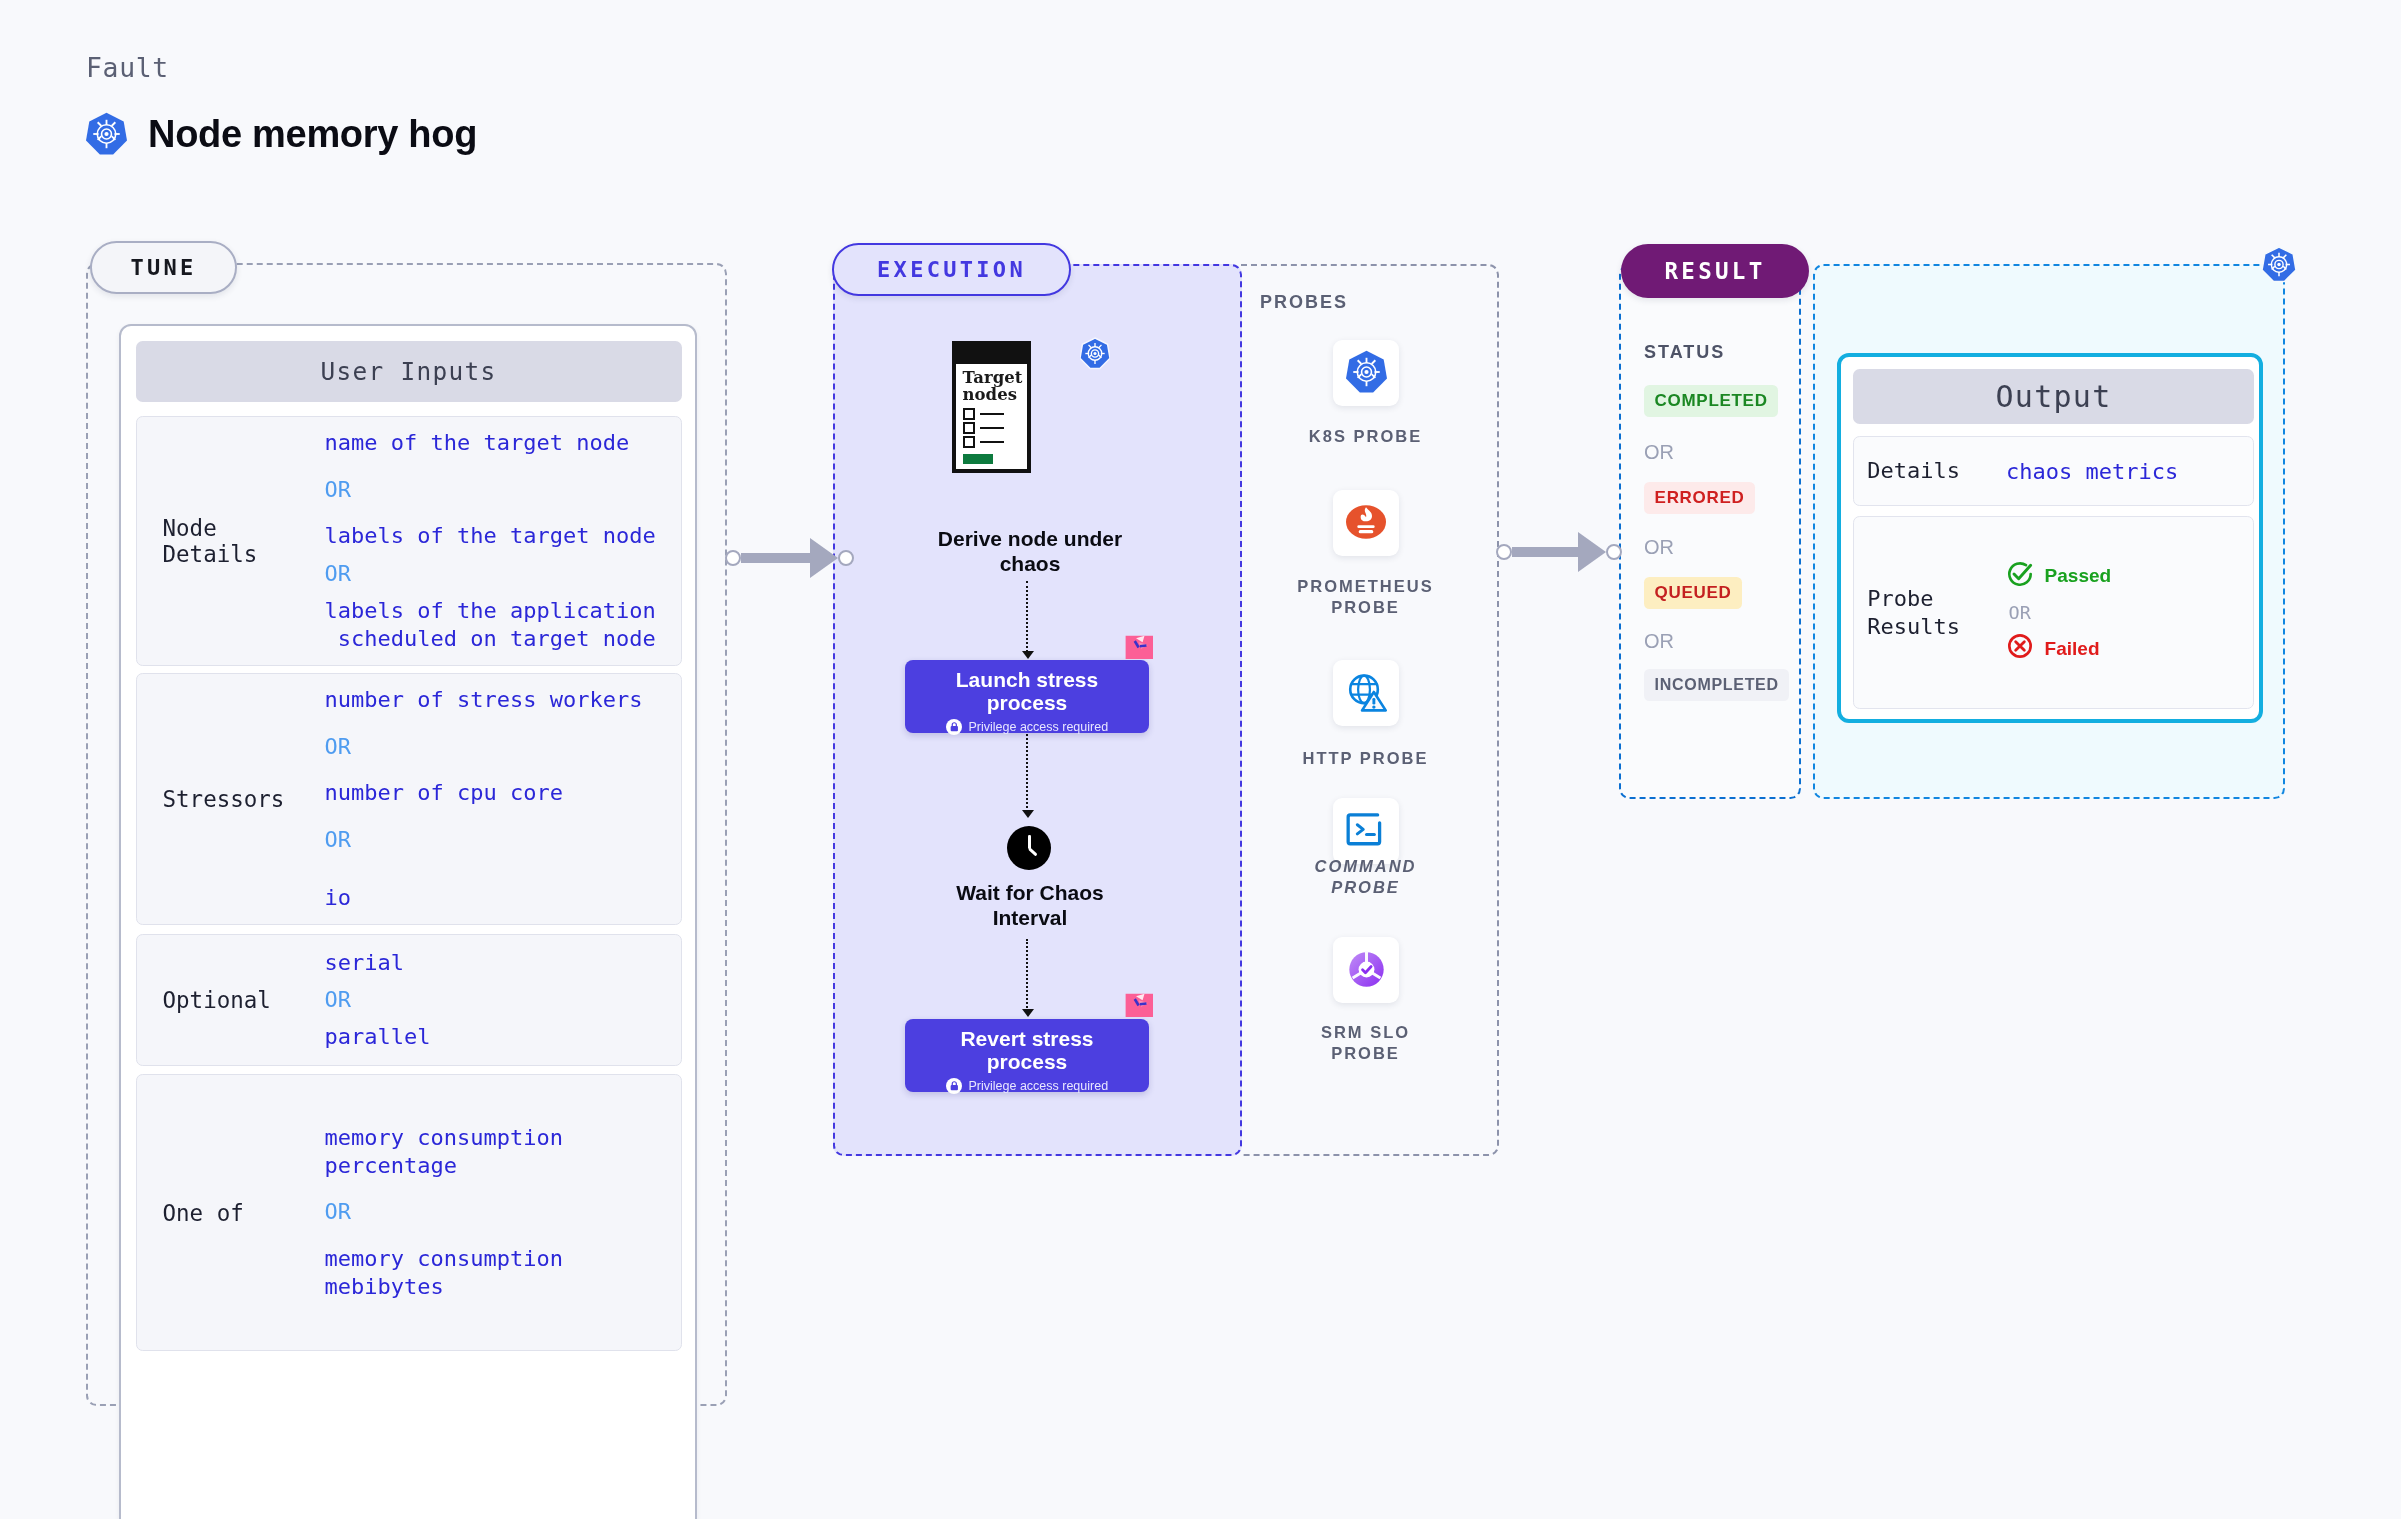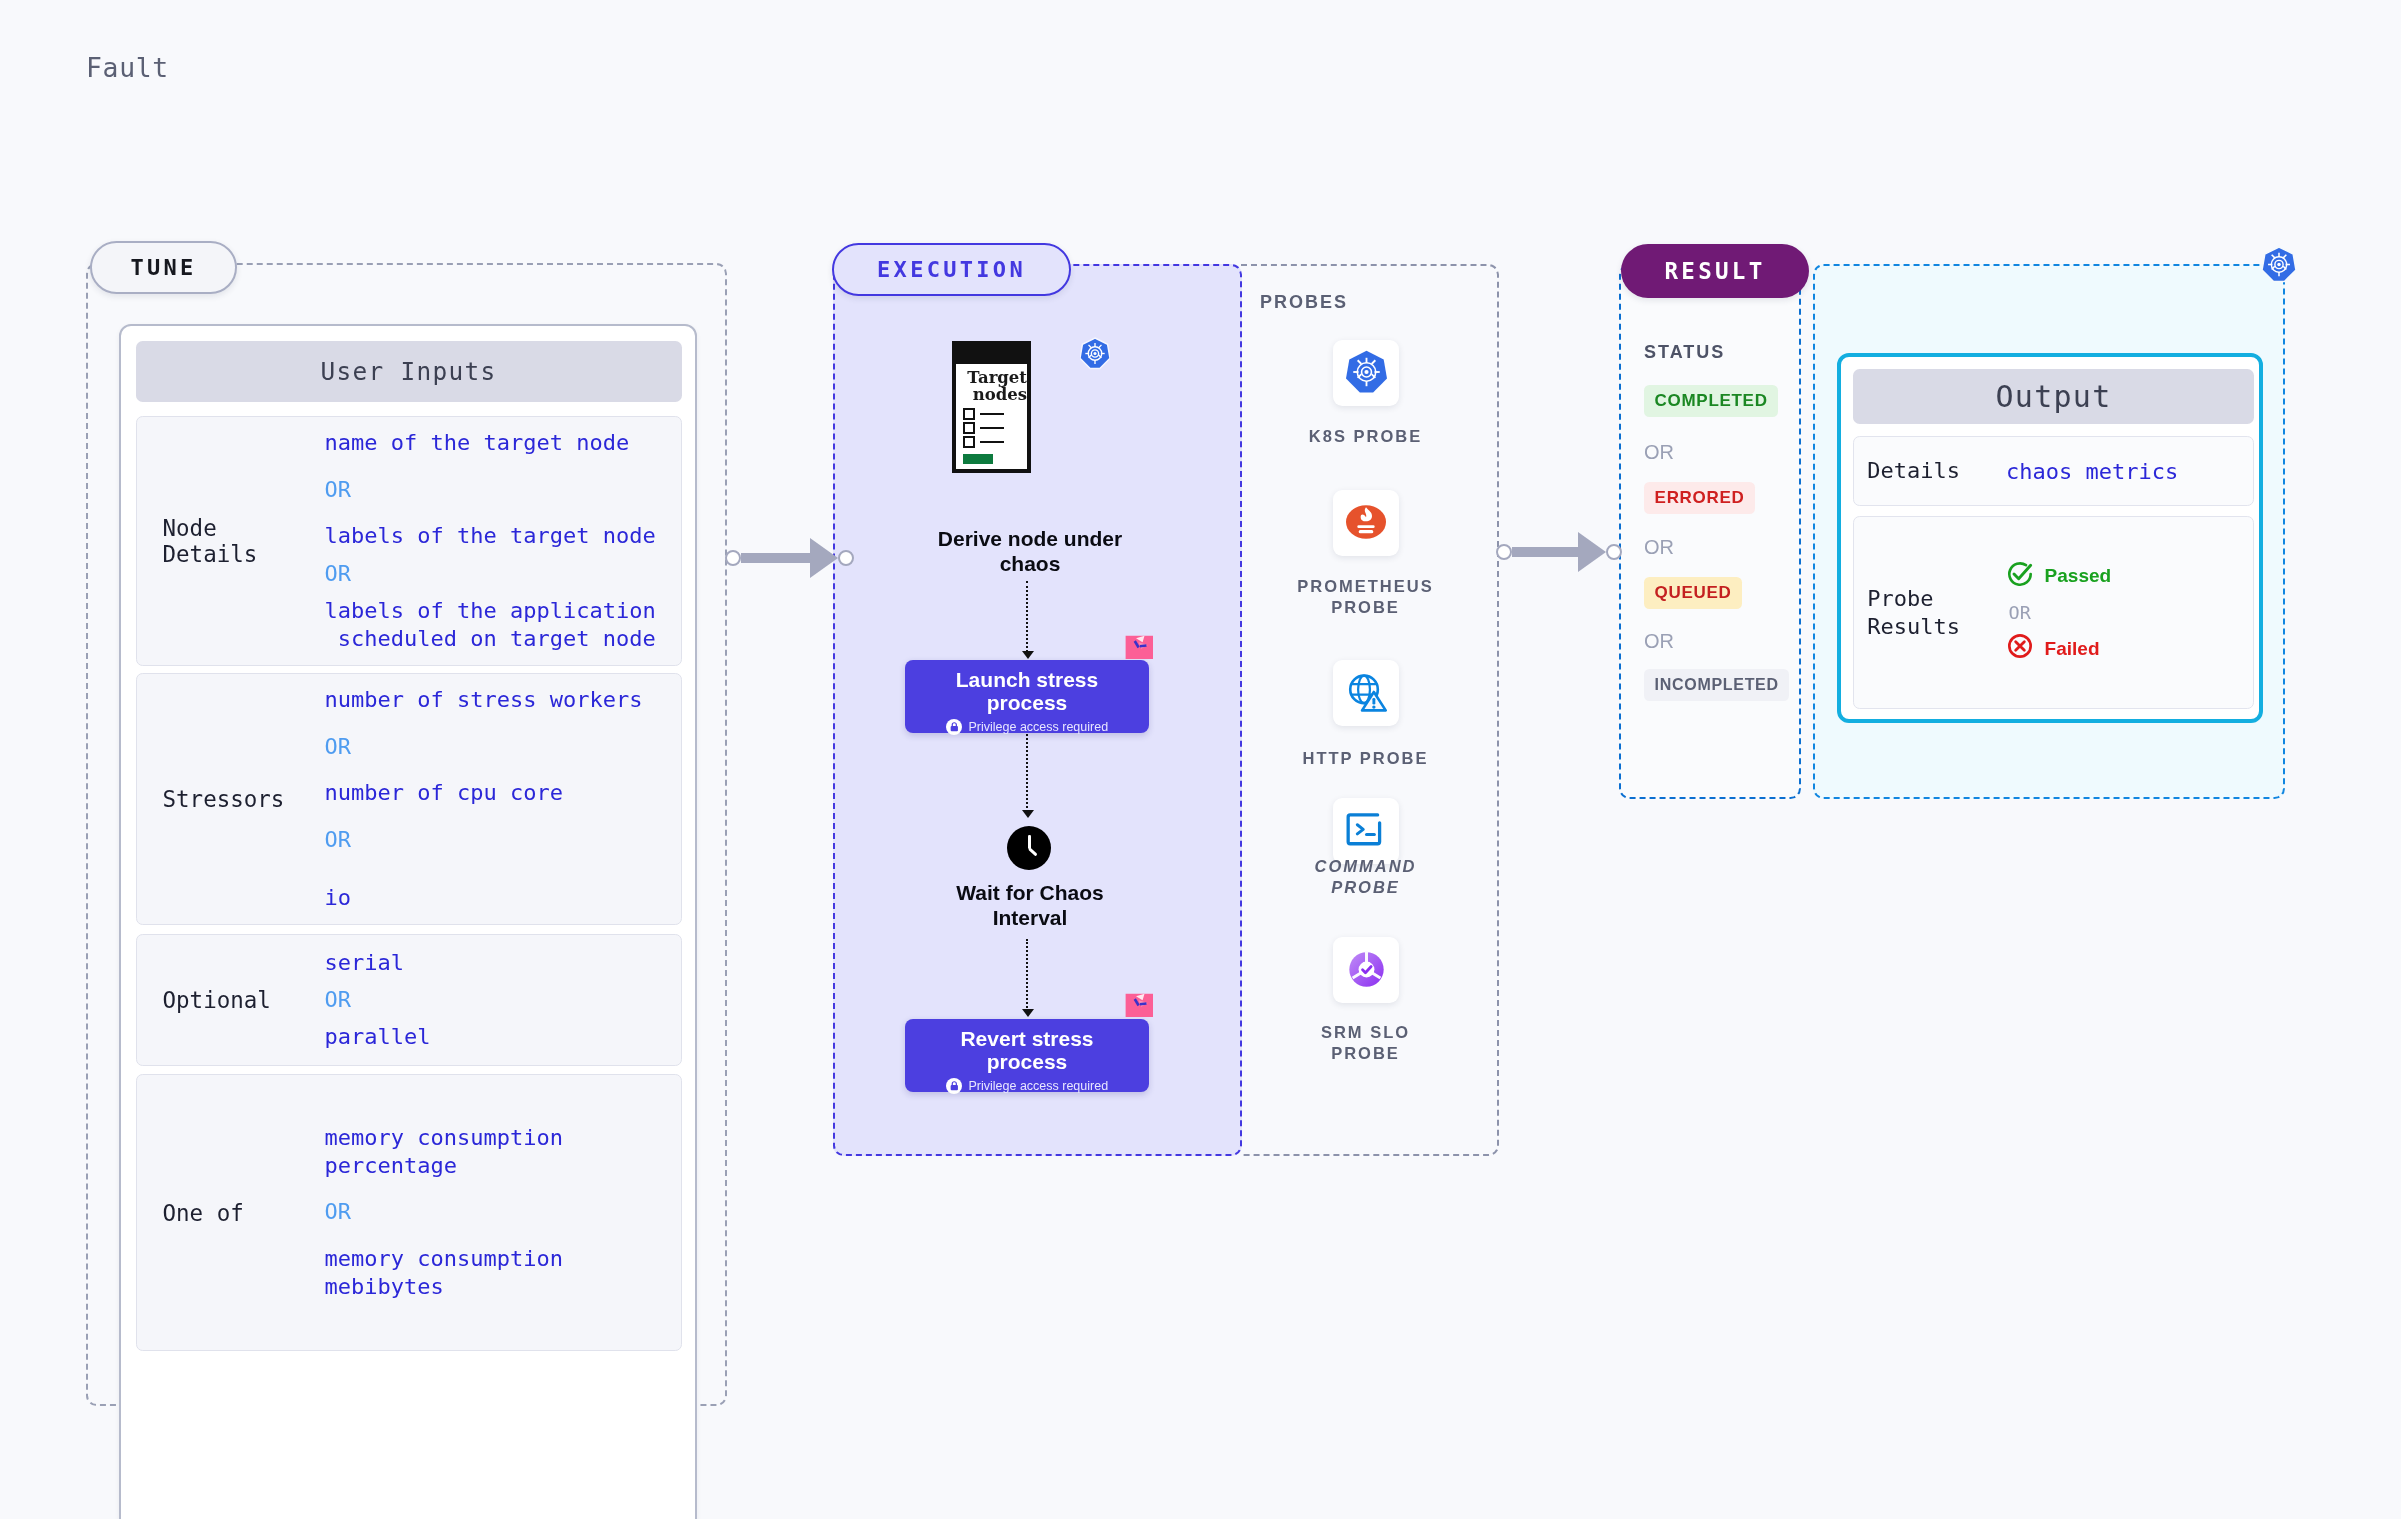--- a/index.html
+++ b/index.html
@@ -90,21 +90,21 @@
   .row-vals .val { display: block; }
 
   
   .node-card {
     position: absolute; left: 952px; top: 341px; width: 79px; height: 132px;
     background: #ffffff; border: 4.6px solid #111111;
   }
   .node-card .topbar { height: 18.5px; background: #111111; }
   .node-card .ttl {
     font-family: "DejaVu Serif", serif; font-weight: bold; font-size: 16.5px;
-    color: #1a1a1a; line-height: 1.06; padding: 5.3px 0 2.6px 6.6px; text-align: right;
+    color: #1a1a1a; line-height: 1.06; padding: 5.3px 0 2.6px 6.6px;
   }
   .node-card .chk { display: flex; align-items: center; gap: 5.3px; padding: 2px 0 0 6.6px; }
   .node-card .box { width: 12px; height: 12px; border: 2px solid #111; }
   .node-card .line { width: 24px; height: 2px; background: #111; }
   .node-card .greenbar { width: 30px; height: 10.6px; background: #0d7a3e; margin: 5.3px 0 0 6.6px; }
   .k8s-badge-node { position: absolute; left: 1080px; top: 337px; z-index: 5; }
 
   .flow-label {
     position: absolute; text-align: center; font-size: 21px; font-weight: bold;
     color: #0a0b12; line-height: 1.18;
@@ -180,20 +180,41 @@
   .conn .bar { height: 9.2px; background: #a4a8be; flex: none; }
   .conn .head { width: 0; height: 0; border-top: 20px solid transparent; border-bottom: 20px solid transparent; border-left: 28px solid #a4a8be; flex: none; }
   .k8s-badge-corner { position: absolute; left: 2262px; top: 246px; z-index: 40; }
 </style>
 </head>
 <body>
 
 <div id="root">
 
   <div class="fault-kicker">Fault</div>
+  <div class="fault-row">
+    <span>
+      <svg class="k8s-logo" width="41" height="44" viewBox="0 0 62 66">
+        <path d="M31 1 L57 14 L62 43 L41 64 L21 64 L0 43 L5 14 Z" fill="#326ce5"></path>
+        <g fill="#fff">
+          <circle cx="31" cy="33" r="3.2"></circle>
+          <path d="M29.6 11.5h2.8v8h-2.8z"></path>
+          <path d="M29.6 46.5h2.8v8h-2.8z"></path>
+          <path d="M11 31.6h8v2.8h-8z"></path>
+          <path d="M43 31.6h8v2.8h-8z"></path>
+          <path d="M16.6 16.2l2-2 5.7 5.7-2 2z"></path>
+          <path d="M37.7 37.3l2-2 5.7 5.7-2 2z"></path>
+          <path d="M43.4 14.2l2 2-5.7 5.7-2-2z"></path>
+          <path d="M22.3 35.3l2 2-5.7 5.7-2-2z"></path>
+          <circle cx="31" cy="33" r="14" fill="none" stroke="#fff" stroke-width="2.4"></circle>
+          <circle cx="31" cy="33" r="7.5" fill="none" stroke="#fff" stroke-width="2.4"></circle>
+        </g>
+      </svg>
+    </span>
+    <span class="fault-title">Node memory hog</span>
+  </div>
 
   <div class="panel panel-tune"></div>
   <div class="panel panel-probes"></div>
   <div class="panel panel-exec"></div>
   <div class="panel panel-result"></div>
   <div class="panel panel-output"></div>
 
   <div class="chip chip-tune">TUNE</div>
   <div class="chip chip-exec">EXECUTION</div>
   <div class="chip chip-result">RESULT</div>

